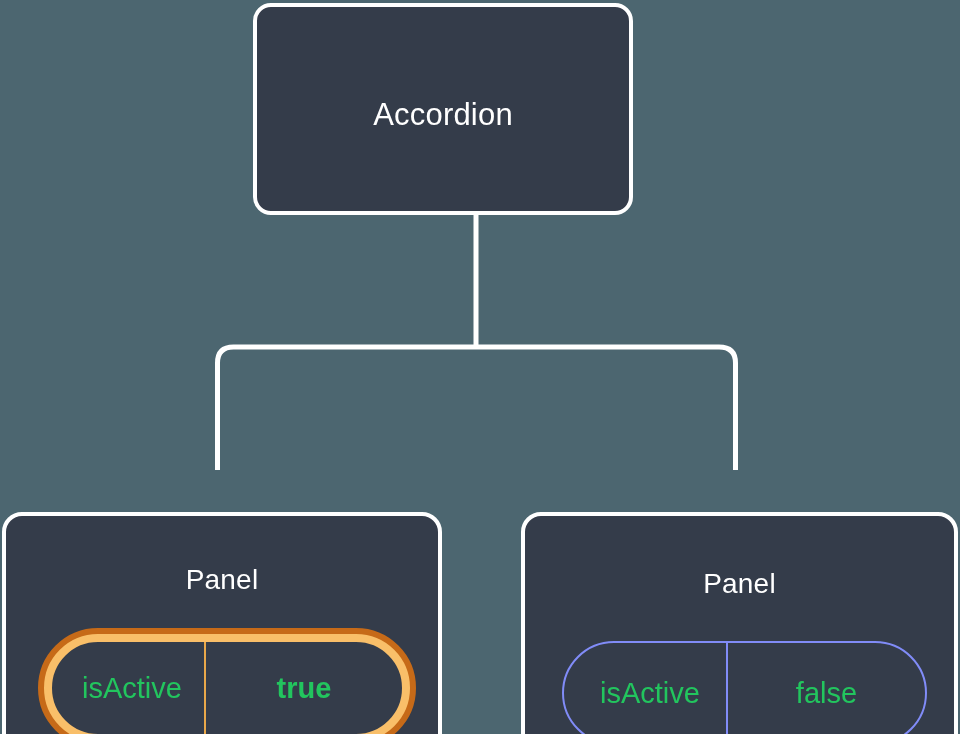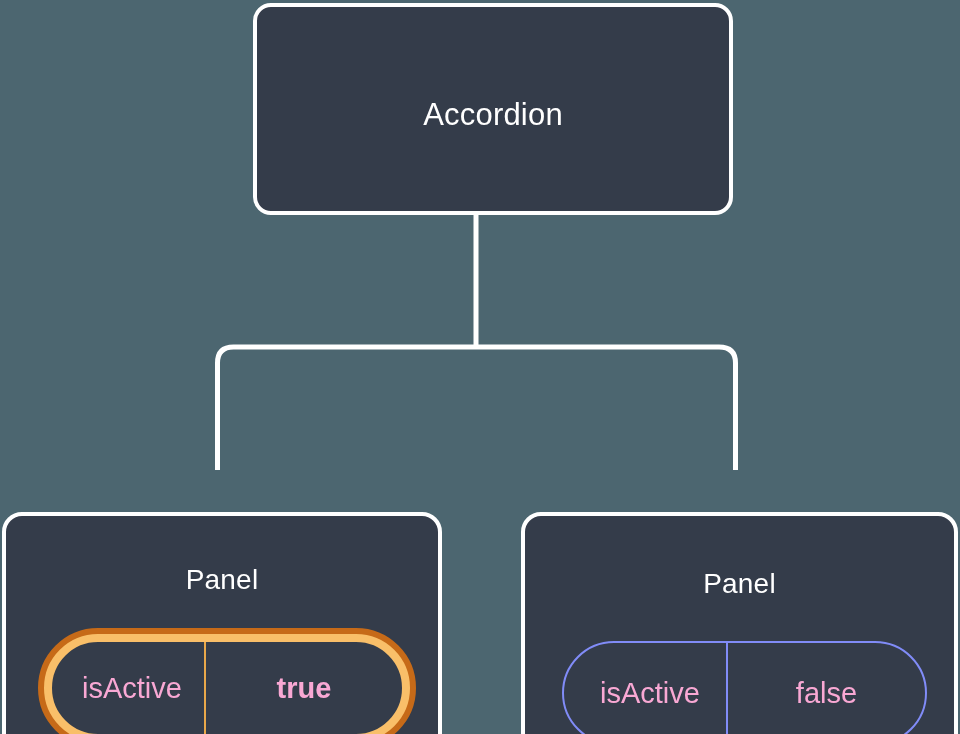--- a/index.html
+++ b/index.html
@@ -45,21 +45,21 @@
     font-weight: 400;
     text-align: center;
     letter-spacing: 0.2px;
     white-space: nowrap;
   }
 
   
   #node-accordion {
     left: 253px;
     top: 3px;
-    width: 480px;
+    width: 380px;
     height: 212px;
   }
   #node-accordion .node-title {
     position: absolute;
     left: 0;
     right: 0;
     top: 90px;
   }
 
   
@@ -95,21 +95,21 @@
     display: flex;
     align-items: stretch;
     border: 2px solid #818cf8;
     border-radius: 999px;
     background: transparent;
   }
   .prop-cell {
     display: flex;
     align-items: center;
     justify-content: center;
-    color: #f9a8d4;
+    color: #22c55e;
     font-size: 29px;
     white-space: nowrap;
   }
   .prop-key {
     flex: 0 0 auto;
     padding: 0 28px 0 34px;
   }
   .prop-divider {
     width: 2px;
     background: #818cf8;

